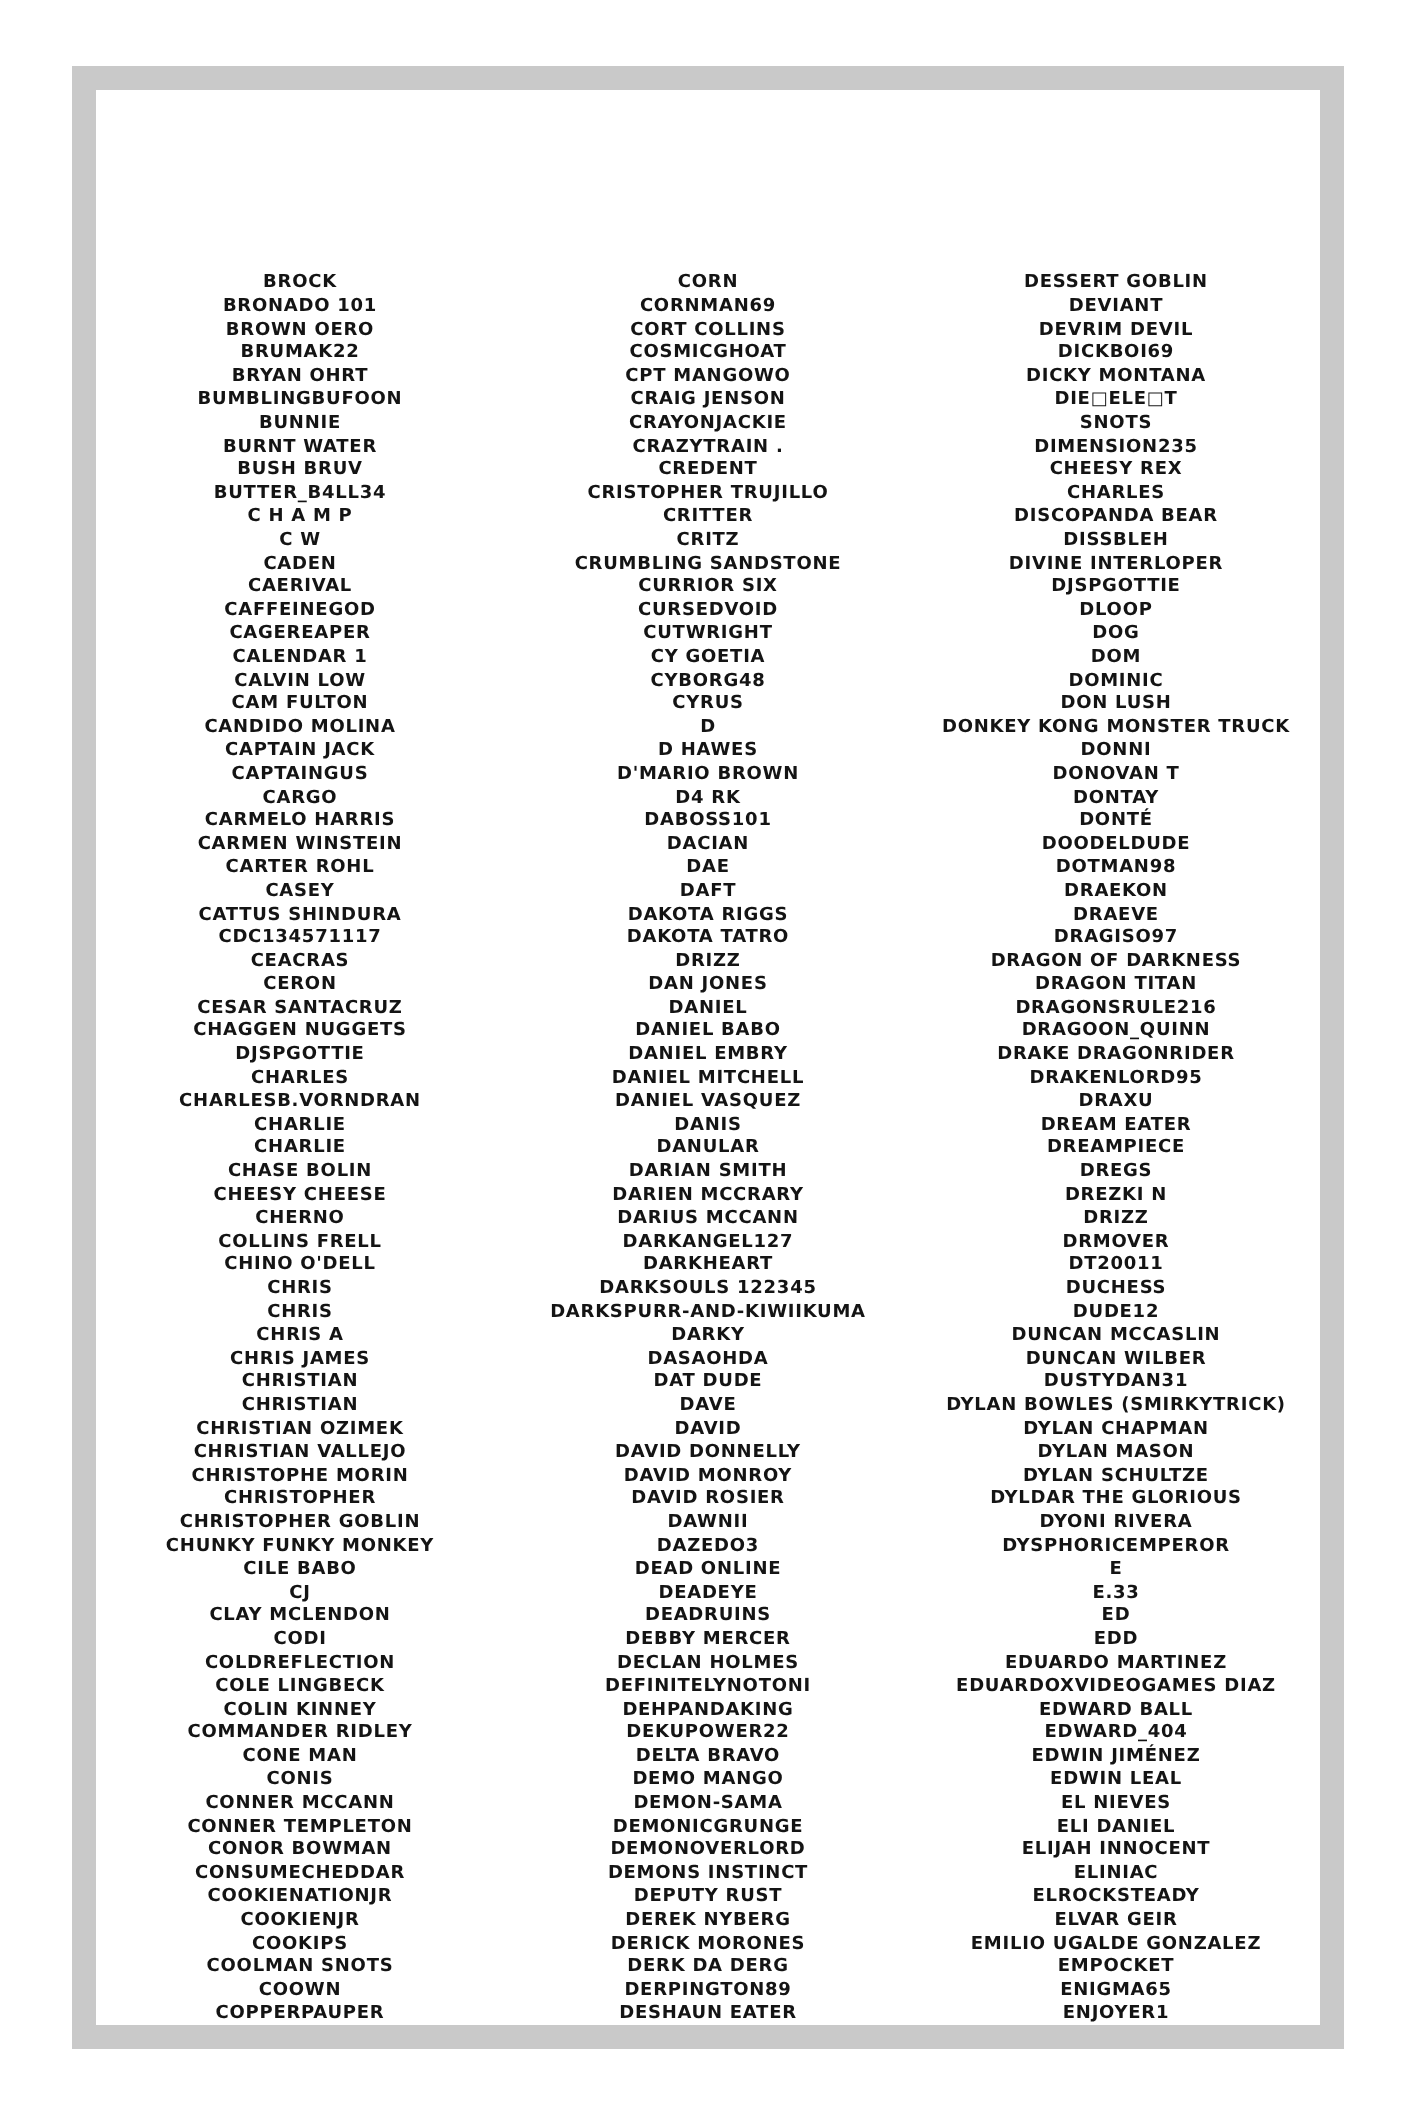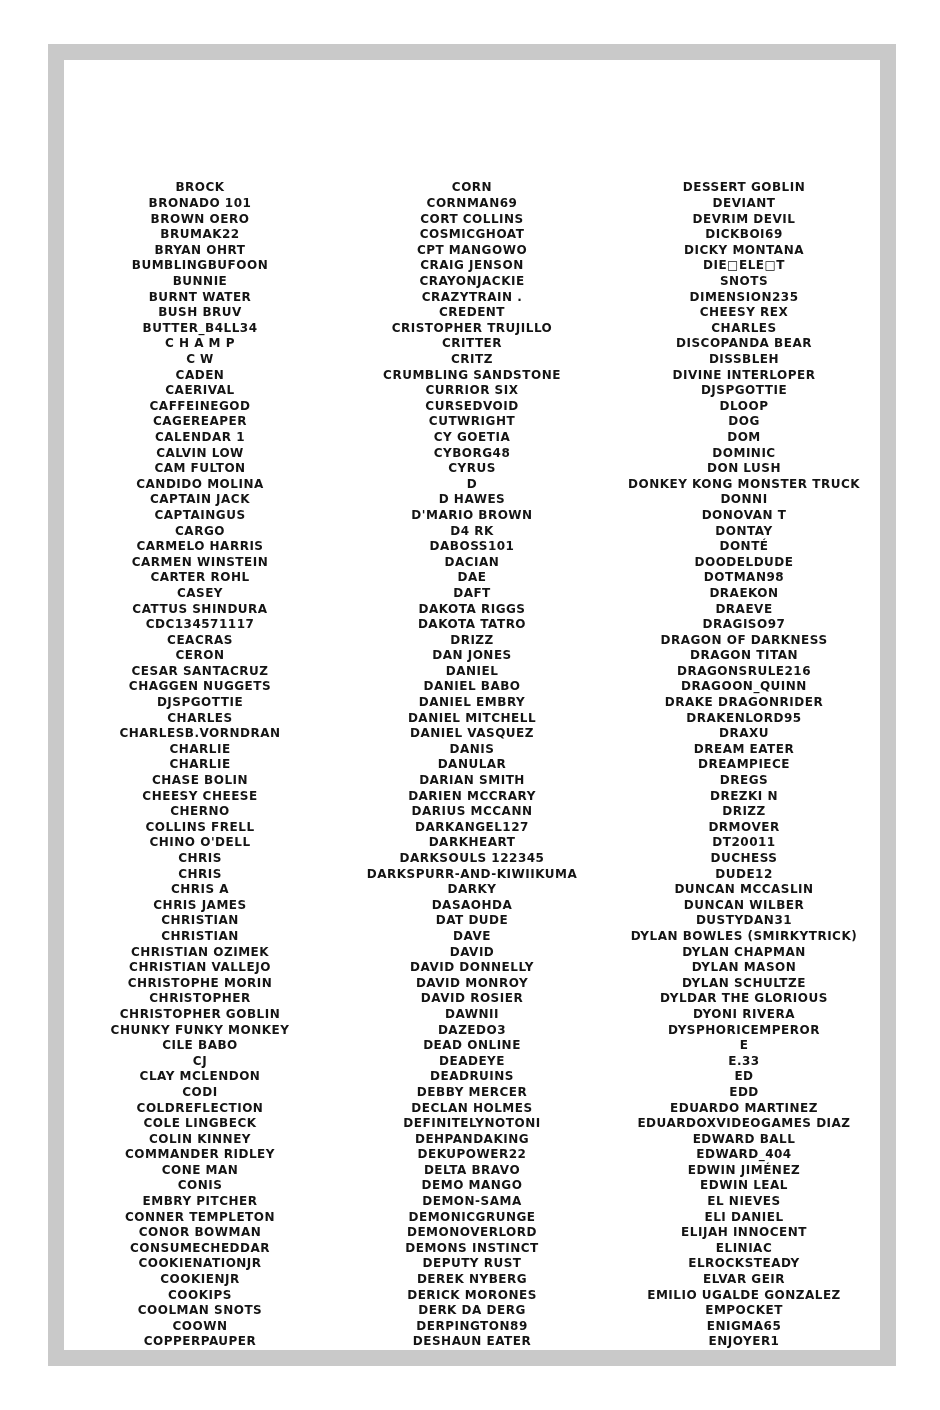--- a/index.html
+++ b/index.html
@@ -111,21 +111,21 @@
         <div class="name-row">CILE BABO</div>
         <div class="name-row">CJ</div>
         <div class="name-row">CLAY MCLENDON</div>
         <div class="name-row">CODI</div>
         <div class="name-row">COLDREFLECTION</div>
         <div class="name-row">COLE LINGBECK</div>
         <div class="name-row">COLIN KINNEY</div>
         <div class="name-row">COMMANDER RIDLEY</div>
         <div class="name-row">CONE MAN</div>
         <div class="name-row">CONIS</div>
-        <div class="name-row">EMBRY PITCHER</div>
+        <div class="name-row">CONNER MCCANN</div>
         <div class="name-row">CONNER TEMPLETON</div>
         <div class="name-row">CONOR BOWMAN</div>
         <div class="name-row">CONSUMECHEDDAR</div>
         <div class="name-row">COOKIENATIONJR</div>
         <div class="name-row">COOKIENJR</div>
         <div class="name-row">COOKIPS</div>
         <div class="name-row">COOLMAN SNOTS</div>
         <div class="name-row">COOWN</div>
         <div class="name-row">COPPERPAUPER</div>
       </div>

